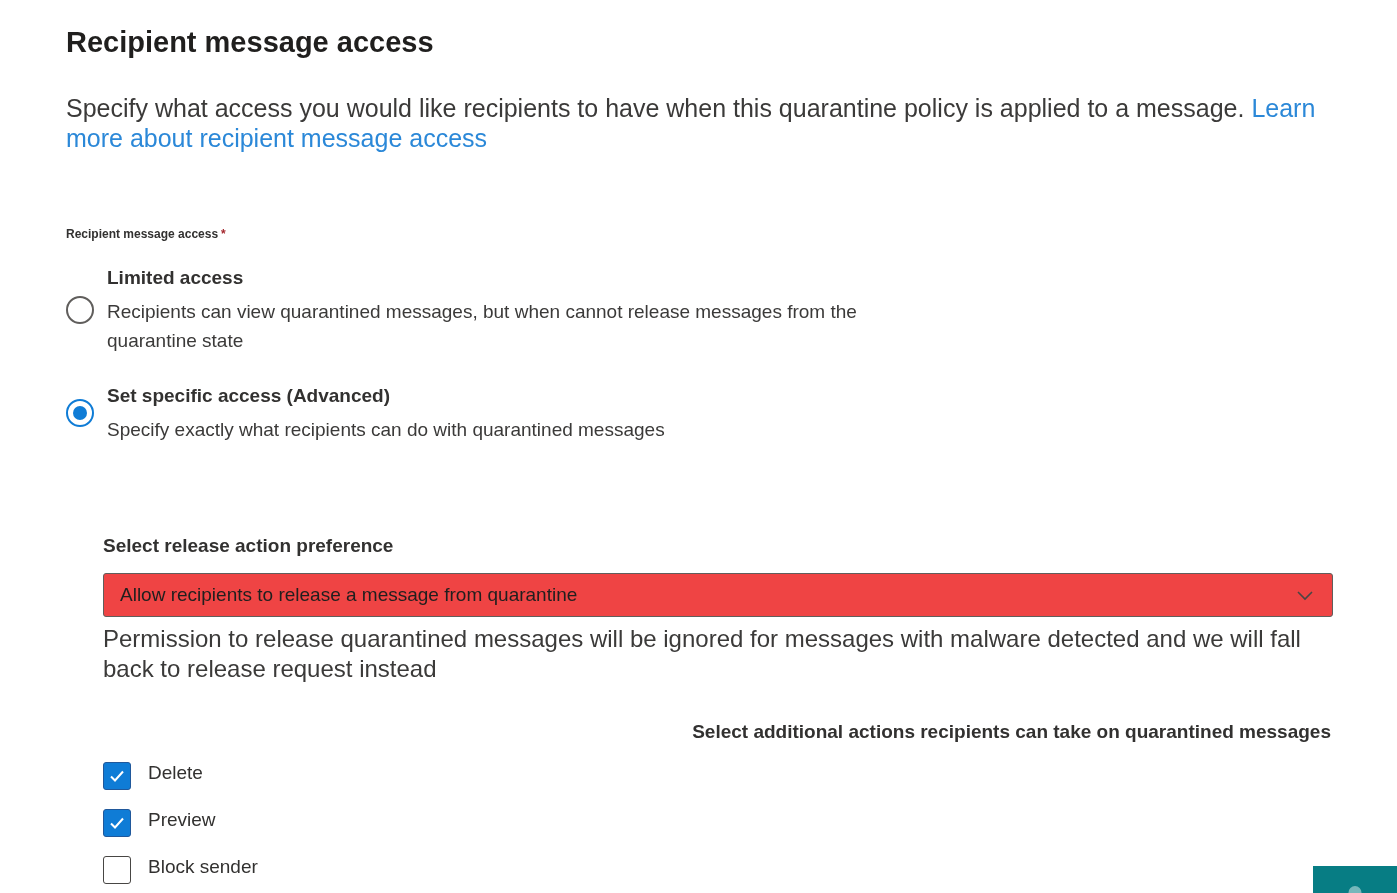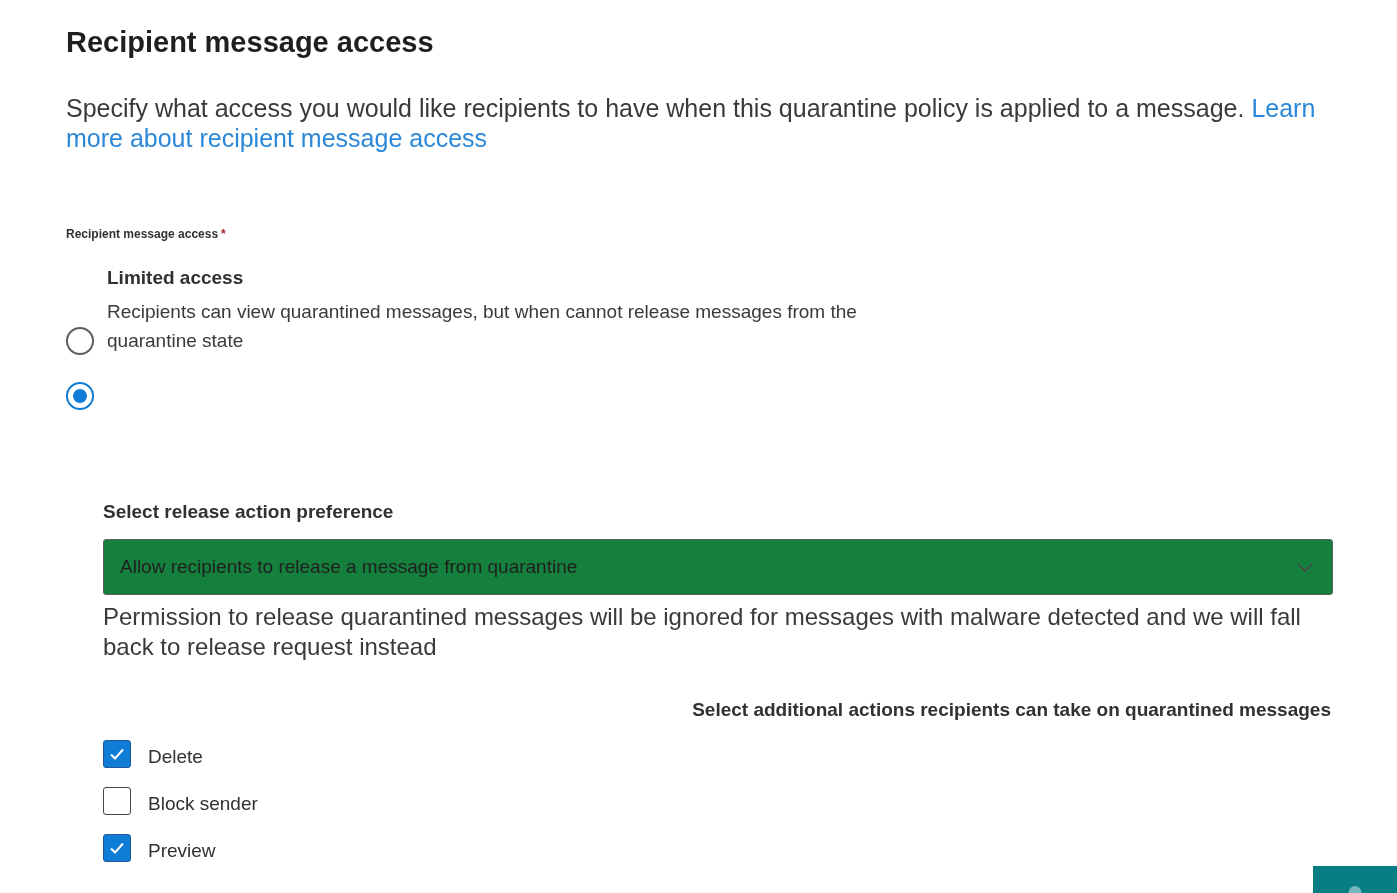--- a/index.html
+++ b/index.html
@@ -22,21 +22,21 @@
     max-width: 1272px; color: #3b3a39;
   }
   a.learn-link { color: #2b88d8; text-decoration: none; cursor: pointer; }
 
   .field-label {
     margin-top: 74px;
     font-size: 12px; font-weight: 600; color: #323130;
   }
   .req { color: #a4262c; font-weight: 600; margin-left: 3px; }
 
-  .radio-row { display: flex; align-items: flex-end; margin-top: 25px; cursor: pointer; }
+  .radio-row { display: flex; align-items: center; margin-top: 25px; cursor: pointer; }
   .radio-row + .radio-row { margin-top: 29px; }
   .radio {
     flex: 0 0 auto;
     width: 28px; height: 28px; border-radius: 50%;
     border: 2px solid #605e5c; background: #fff;
     position: relative; margin-right: 13px; margin-top: -2px;
   }
   .radio.selected { border-color: #0f7cd6; }
   .radio.selected::after {
     content: ""; position: absolute; left: 50%; top: 50%;
@@ -47,38 +47,38 @@
   .radio-desc {
     margin-top: 7px; font-size: 19px; line-height: 29px;
     color: #3b3a39; max-width: 750px;
   }
 
   .advanced { margin-left: 37px; margin-top: 91px; }
   .sub-label { font-size: 19px; font-weight: 600; color: #323130; }
 
   .dropdown {
     margin-top: 16px;
-    width: 1230px; height: 56px;
-    border: 1px solid #605e5c; border-radius: 3px; background: #15803d;
+    width: 1230px; height: 44px;
+    border: 1px solid #605e5c; border-radius: 3px; background: #ef4444;
     display: flex; align-items: center; justify-content: space-between;
     padding: 0 18px 0 16px;
     font-size: 19px; color: #201f1e;
     cursor: pointer;
   }
   .chevron-icon { display: inline-flex; color: #484644; }
 
   p.note {
     margin-top: 7px;
     font-size: 24px; line-height: 30px;
     max-width: 1240px; color: #3b3a39;
   }
 
   .actions-label { margin-top: 37px; text-align: right; }
 
-  .checkbox-row { display: flex; align-items: flex-end; margin-top: 19px; cursor: pointer; }
+  .checkbox-row { display: flex; align-items: flex-start; margin-top: 19px; cursor: pointer; }
   .checkbox {
     flex: 0 0 auto;
     width: 28px; height: 28px;
     border: 1.5px solid #484644; border-radius: 3px; background: #fff;
     margin-right: 17px;
     display: flex; align-items: center; justify-content: center;
   }
   .checkbox.checked { background: #0f7cd6; border-color: #20589b; }
   .checkbox svg { display: none; }
   .checkbox.checked svg { display: block; }
@@ -112,20 +112,24 @@
   <div class="radio-row">
     <span class="radio"></span>
     <div class="radio-text">
       <div class="radio-label">Limited access</div>
       <div class="radio-desc">Recipients can view quarantined messages, but when cannot release messages from the quarantine state</div>
     </div>
   </div>
 
   <div class="radio-row">
     <span class="radio selected"></span>
+    <div class="radio-text">
+      <div class="radio-label">Set specific access (Advanced)</div>
+      <div class="radio-desc">Specify exactly what recipients can do with quarantined messages</div>
+    </div>
   </div>
 
   <div class="advanced">
 
     <div class="sub-label">Select release action preference</div>
 
     <div class="dropdown">
       <span>Allow recipients to release a message from quarantine</span>
       <span class="chevron-icon">
         <svg width="18" height="18" viewBox="0 0 18 18" fill="none">
@@ -141,32 +145,32 @@
     <div class="checkbox-row">
       <span class="checkbox checked">
         <svg width="18" height="18" viewBox="0 0 18 18">
           <path d="M3 9.5 L7 13.5 L15 4.5" stroke="#ffffff" stroke-width="2" fill="none"></path>
         </svg>
       </span>
       <span class="checkbox-label">Delete</span>
     </div>
 
     <div class="checkbox-row">
-      <span class="checkbox">
-        
-      </span>
-      <span class="checkbox-label">Block sender</span>
-    </div>
-
-    <div class="checkbox-row">
       <span class="checkbox checked">
         <svg width="18" height="18" viewBox="0 0 18 18">
           <path d="M3 9.5 L7 13.5 L15 4.5" stroke="#ffffff" stroke-width="2" fill="none"></path>
         </svg>
       </span>
       <span class="checkbox-label">Preview</span>
+    </div>
+
+    <div class="checkbox-row">
+      <span class="checkbox">
+        
+      </span>
+      <span class="checkbox-label">Block sender</span>
     </div>
 
   </div>
 
   <div class="feedback-btn"></div>
 
 </div>
 
 </body></html>

